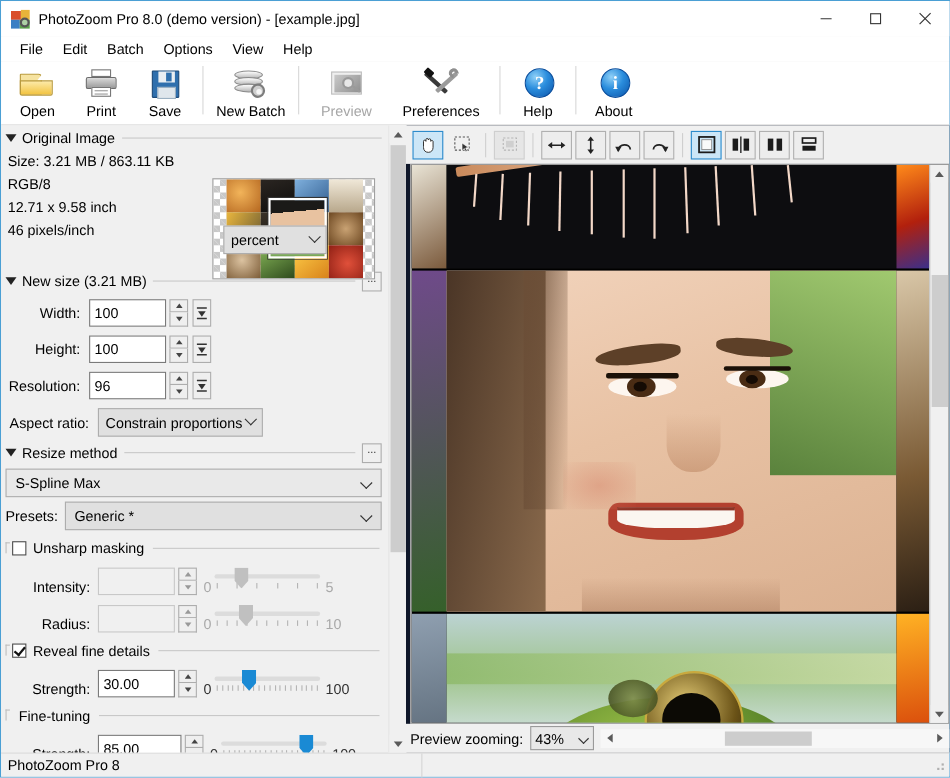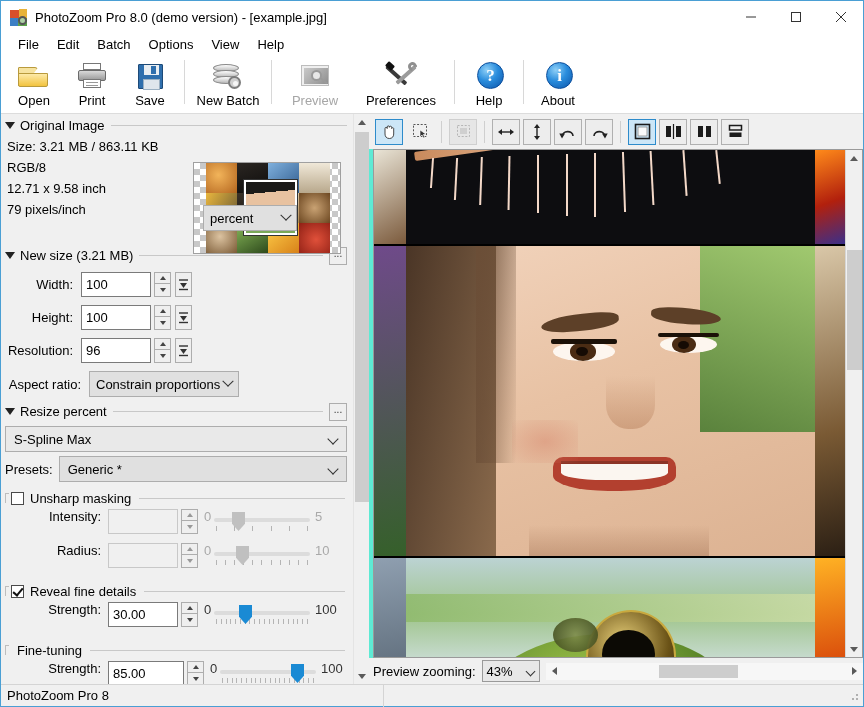--- a/index.html
+++ b/index.html
@@ -234,21 +234,21 @@
     width:13px;height:13px;border:1px solid #4a4a4a;background:#fff;margin-right:6px;flex:none;
     position:relative;
   }
   .chk.checked:after {
     content:""; position:absolute; left:3px; top:0px; width:4px;height:8px;
     border-right:2px solid #111; border-bottom:2px solid #111; transform:rotate(40deg);
   }
   .grp-label { font-size:13px; white-space:nowrap; }
   .grp-line { flex:1;height:1px;background:#c8c8c8;margin:0 8px 0 8px;}
 
-  .slider-row { display:flex; align-items:flex-start; height:32px; margin-top:2px;padding-left:19px; }
+  .slider-row { display:flex; align-items:flex-end; height:32px; margin-top:2px; }
   .sl-label { width:88px; text-align:right; padding-right:7px; font-size:13px; }
   .sl-min { width:16px; text-align:left; padding-left:6px; font-size:13px; color:#333; }
   .sl-min.dim, .sl-max.dim { color:#a9a9a9; }
   .sl-max { width:32px; text-align:left; padding-left:5px; font-size:13px; color:#333;}
   .sl-track-wrap { position:relative; width:96px; height:28px; }
   .sl-track {
     position:absolute; left:0; top:9px; width:96px; height:4px;
     background:#dcdcdc; border-radius:2px;
   }
   .sl-ticks { position:absolute; left:2px; top:17px; width:92px; height:6px; display:flex; justify-content:space-between;}
@@ -267,21 +267,21 @@
   .sb-arrow {
     width:16px;height:16px;display:flex;align-items:center;justify-content:center;
     background:#f0f0f0;
   }
   .sb-arrow.bot { position:absolute; bottom:0; left:0;}
   .sb-up { width:0;height:0;border-left:4px solid transparent;border-right:4px solid transparent;border-bottom:5px solid #5a5a5a;}
   .sb-dn { width:0;height:0;border-left:4px solid transparent;border-right:4px solid transparent;border-top:5px solid #5a5a5a;}
   .sb-thumb { position:absolute; left:1px; width:14px; background:#cdcdcd; }
 
   
-  .right-panel { flex:1; display:flex; flex-direction:column; min-width:0; background:#5eead4;}
+  .right-panel { flex:1; display:flex; flex-direction:column; min-width:0; background:#0f172a;}
   .prev-toolbar {
     height:35px; min-height:35px; display:flex; align-items:center;
     padding-left:6px; background:#f0f0f0;
   }
   .pt-btn {
     width:28px;height:26px; margin-right:3px;
     background:#ededed; border:1px solid #b0b0b0;
     display:flex;align-items:center;justify-content:center; position:relative;
   }
   .pt-btn.active { background:#cce6f7; border:1px solid #2d8bcb; }
@@ -474,21 +474,21 @@
           <div class="sect-head">
             <span class="tri"></span>
             <span class="sect-title">Original Image</span>
             <span class="sect-line"></span>
           </div>
 
           <div style="position:relative; height:108px;">
             <div class="info-row">Size: 3.21 MB / 863.11 KB</div>
             <div class="info-row">RGB/8</div>
             <div class="info-row">12.71 x 9.58 inch</div>
-            <div class="info-row">79 pixels/inch</div>
+            <div class="info-row">46 pixels/inch</div>
 
             <div class="thumb-wrap">
               <div class="thumb-grid">
                 <div class="tg" style="background:radial-gradient(circle at 40% 40%,#f2b45a,#b4661f)"></div>
                 <div class="tg" style="background:linear-gradient(160deg,#2b2622,#0d0c0b)"></div>
                 <div class="tg" style="background:linear-gradient(140deg,#7fb0dd,#2f5a8c)"></div>
                 <div class="tg" style="background:linear-gradient(180deg,#f0e8d8,#b8a88c)"></div>
                 <div class="tg" style="background:linear-gradient(120deg,#e9b63e,#6a5a33)"></div>
                 <div class="tg" style="background:linear-gradient(160deg,#3a3228,#14110d)"></div>
                 <div class="tg" style="background:linear-gradient(150deg,#f5e6cd,#b08b54)"></div>
@@ -579,21 +579,21 @@
           <div class="field-row" style="height:28px;margin-top:5px">
             <span class="field-label" style="width:88px">Aspect ratio:</span>
             <span class="sel-box" style="width:150px">
               <span>Constrain proportions</span>
               <span class="chev"></span>
             </span>
           </div>
 
           <div class="sect-head" style="margin-top:2px">
             <span class="tri"></span>
-            <span class="sect-title">Resize percent</span>
+            <span class="sect-title">Resize method</span>
             <span class="sect-line"></span>
             <span class="dots-btn">...</span>
           </div>
 
           <div class="combo-full" style="background:#e9e9e9">
             <span>S-Spline Max</span>
             <span class="chev"></span>
           </div>
 
           <div class="preset-row">

